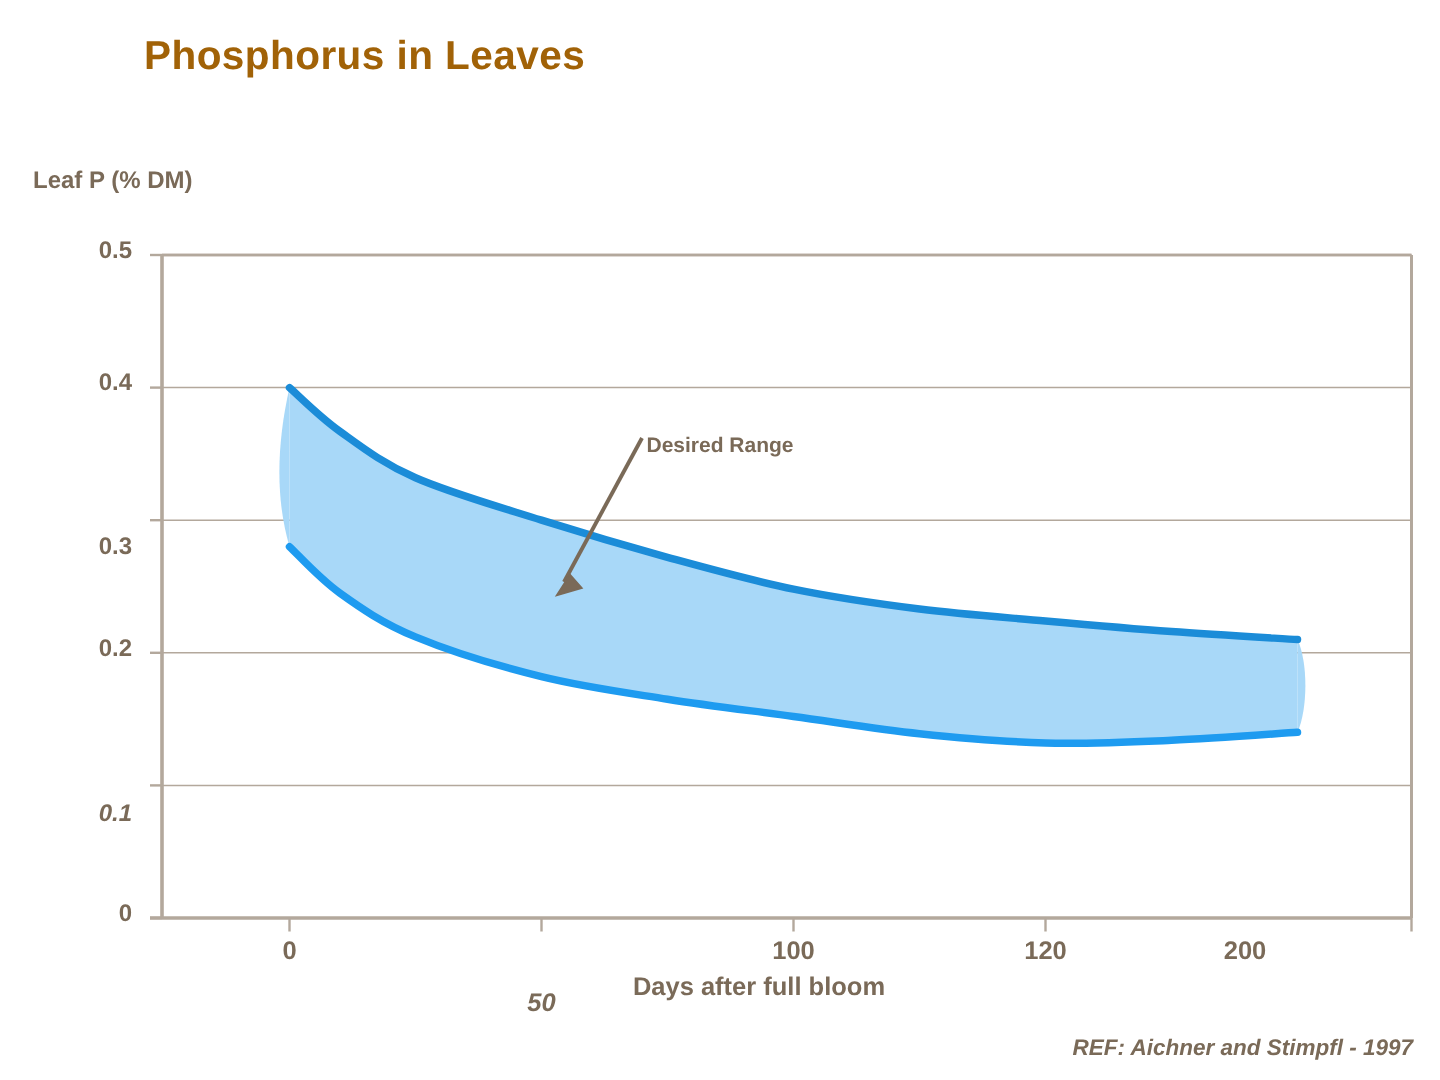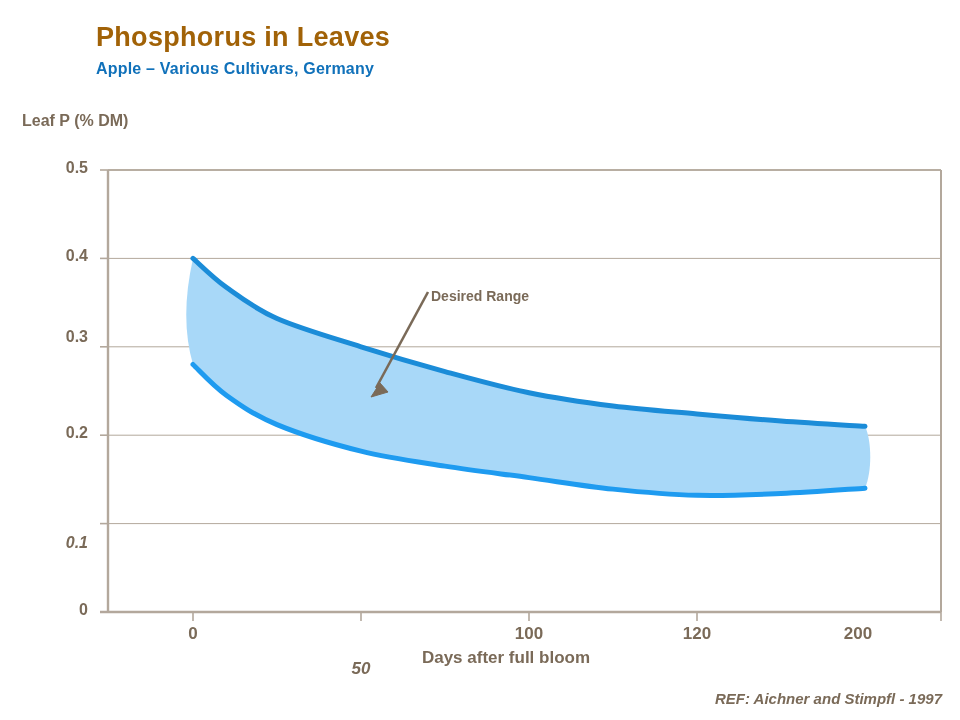--- a/index.html
+++ b/index.html
@@ -97,21 +97,20 @@
     white-space: nowrap;
   }
   svg { position: absolute; left: 0; top: 0; }
 </style>
 </head>
 <body>
 
 <div id="chart-root">
 
   <div class="title-main">Phosphorus in Leaves</div>
-  <div class="title-sub">Apple – Various Cultivars, Germany</div>
 
   <div class="axis-label-y">Leaf P (% DM)</div>
 
   <svg id="plot-svg" width="960" height="720">
       <line x1="108" x2="941" y1="523.6" y2="523.6" stroke="#B3A89C" stroke-width="1"></line>
       <line x1="108" x2="941" y1="435.2" y2="435.2" stroke="#B3A89C" stroke-width="1"></line>
       <line x1="108" x2="941" y1="346.8" y2="346.8" stroke="#B3A89C" stroke-width="1"></line>
       <line x1="108" x2="941" y1="258.4" y2="258.4" stroke="#B3A89C" stroke-width="1"></line>
       <line x1="108" x2="941" y1="170" y2="170" stroke="#B3A89C" stroke-width="1.6"></line>
       <path d="M 193.00 258.40 C 198.60 263.26,212.60 277.55,226.60 287.57 C 240.60 297.59,254.60 308.64,277.00 318.51 C 299.40 328.38,333.00 337.96,361.00 346.80 C 389.00 355.64,417.00 363.89,445.00 371.55 C 473.00 379.21,501.00 387.02,529.00 392.77 C 557.00 398.51,585.00 402.49,613.00 406.03 C 641.00 409.56,669.00 411.48,697.00 413.98 C 725.00 416.49,753.00 418.99,781.00 421.06 C 809.00 423.12,851.00 425.48,865.00 426.36 L 865.00 488.24 L 865.00 488.24 C 851.00 489.12,809.00 492.37,781.00 493.54 C 753.00 494.72,725.00 496.05,697.00 495.31 C 669.00 494.58,641.00 492.07,613.00 489.12 C 585.00 486.18,557.00 481.46,529.00 477.63 C 501.00 473.80,473.00 470.56,445.00 466.14 C 417.00 461.72,389.00 458.04,361.00 451.11 C 333.00 444.19,299.40 433.87,277.00 424.59 C 254.60 415.31,240.60 405.44,226.60 395.42 C 212.60 385.40,198.60 369.64,193.00 364.48 Z" fill="#A8D8F8" stroke="none"></path>
@@ -140,21 +139,21 @@
 
   <div class="annot-desired">Desired Range</div>
 
   <div class="axis-label-x"><span>Days after full bloom</span></div>
 
   <div class="ref-note">REF: Aichner and Stimpfl - 1997</div>
 
 <div class="ytick" style="left: 26px; top: 601px;">0</div>
     <div class="ytick" style="left: 26px; top: 534px; font-style: italic;">0.1</div>
     <div class="ytick" style="left: 26px; top: 424.2px;">0.2</div>
-    <div class="ytick" style="left: 26px; top: 328px;">0.3</div>
+    <div class="ytick" style="left: 26px; top: 356px;">0.3</div>
     <div class="ytick" style="left: 26px; top: 247.4px;">0.4</div>
     <div class="ytick" style="left: 26px; top: 159px;">0.5</div>
     <div class="xtick" style="left: 163px; top: 624px;">0</div>
     <div class="xtick" style="left: 331px; top: 659px; font-style: italic;">50</div>
     <div class="xtick" style="left: 499px; top: 624px;">100</div>
     <div class="xtick" style="left: 667px; top: 624px;">120</div>
-    <div class="xtick" style="left: 828px; top: 624px;">200</div>
+    <div class="xtick" style="left: 800px; top: 624px;">200</div>
   </div>
 
 </body></html>

